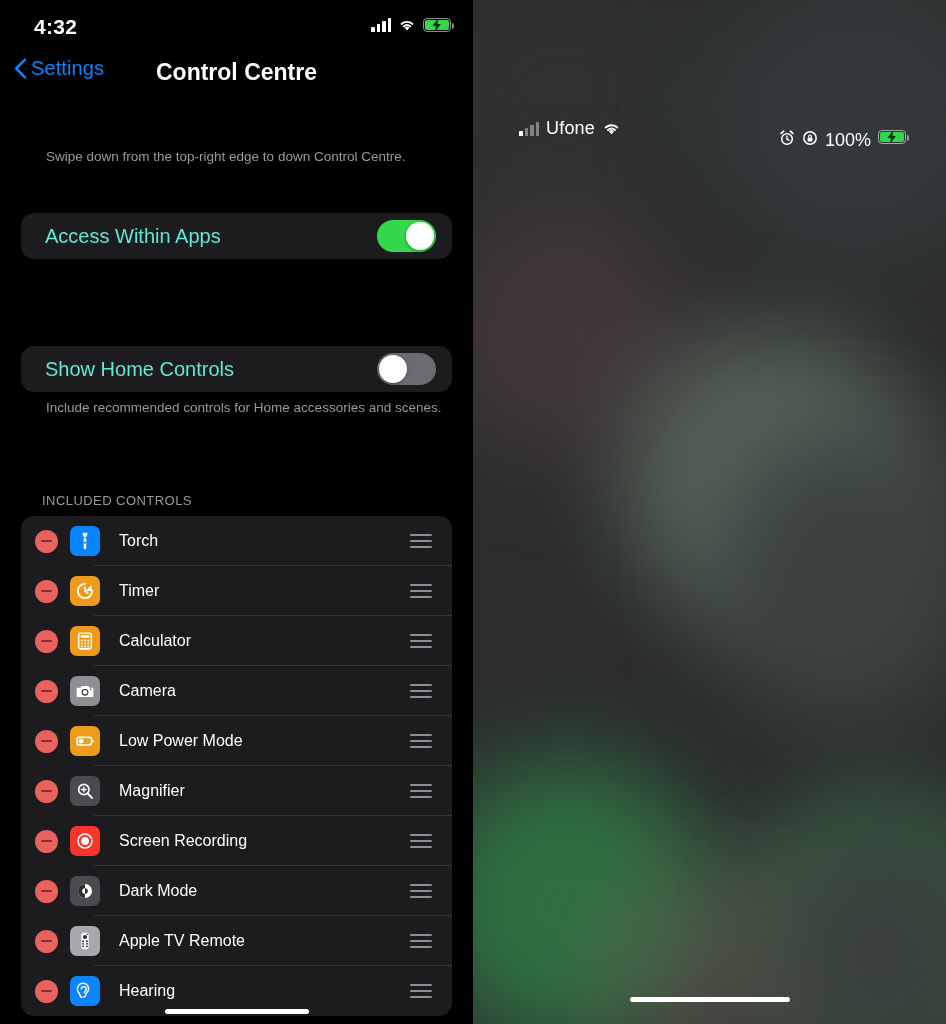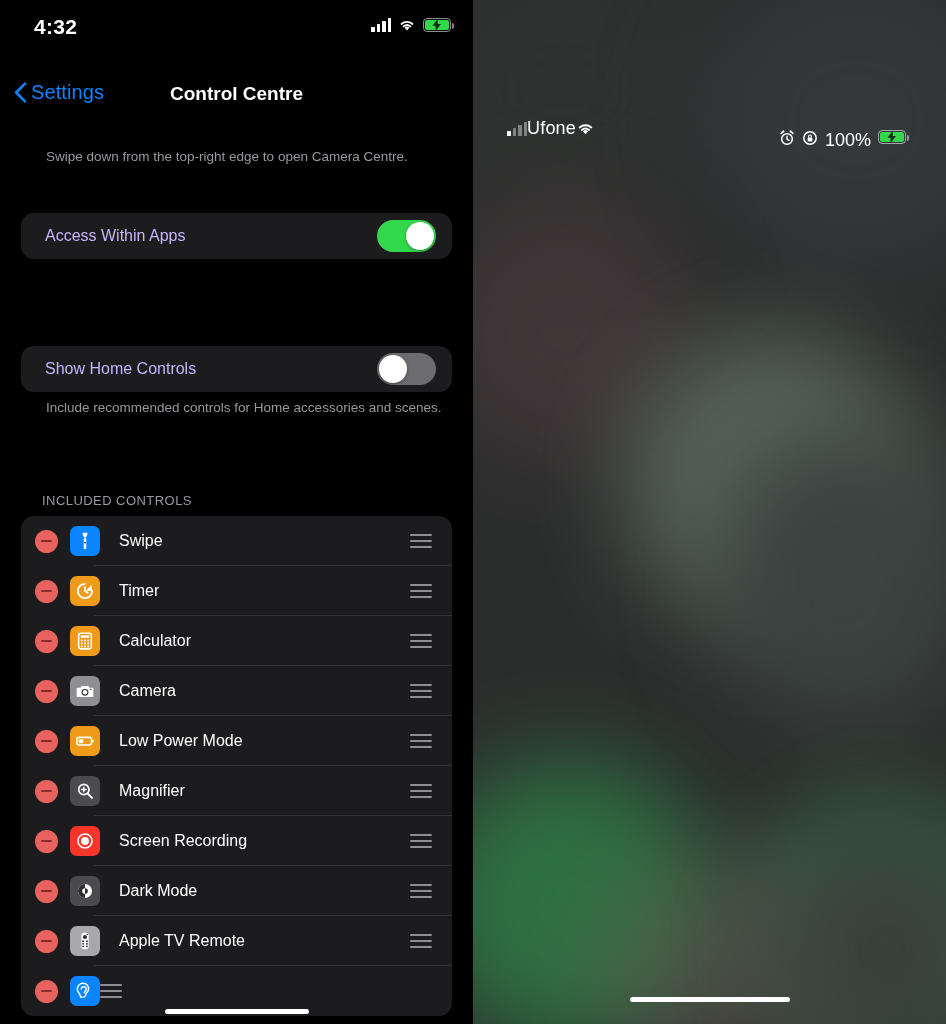--- a/index.html
+++ b/index.html
@@ -21,36 +21,36 @@
   .bars i:nth-child(3){height:11px}.bars i:nth-child(4){height:14px; background:#fff}
 
   .wifi-g { position:relative; width:18px; height:14px; }
   .batt { position:relative; width:28px; height:14px; border:1.6px solid rgba(255,255,255,.55);
           border-radius:4px; padding:1.3px; }
   .batt::after { content:""; position:absolute; right:-4px; top:4px; width:2.4px; height:6px;
           background:rgba(255,255,255,.5); border-radius:0 2px 2px 0; }
   .batt-fill { height:100%; background:#32D74B; border-radius:2px; }
   .bolt { position:absolute; left:50%; top:50%; transform:translate(-50%,-50%); width:11px; height:13px; }
 
-  .navbar { position:absolute; top:73px; left:0; width:473px; height:48px; }
+  .navbar { position:absolute; top:49px; left:0; width:473px; height:48px; }
   .nav-back { position:absolute; left:14px; top:8px; display:flex; align-items:center; gap:4px; cursor:pointer; }
   .chev { width:13px; height:21px; }
   .nav-back span { font-size:20px; color:#0A84FF; letter-spacing:.1px; }
   .nav-title { position:absolute; left:0; top:10px; width:473px; text-align:center;
-      font-size:19px; font-weight:bold; color:#fff; }
+      font-size:23px; font-weight:bold; color:#fff; }
 
   .note { position:absolute; left:46px; width:390px; font-size:13.5px; line-height:18px;
       color:#98989E; }
   .note.n0 { top:148px; }
   .note.n1 { top:267px; width:400px; }
   .note.n2 { top:399px; width:400px; }
 
   .card { position:absolute; left:21px; width:431px; background:#1C1C1E; border-radius:13px; }
   .row-toggle { height:46px; display:flex; align-items:center; padding:0 16px 0 24px; }
-  .row-toggle .lbl { flex:1; font-size:16px; color:#c4b5fd; }
+  .row-toggle .lbl { flex:1; font-size:20px; color:#5eead4; }
 
   .sw { width:59px; height:32px; border-radius:16px; position:relative; transition:none; cursor:pointer; flex:none; }
   .sw.on { background:#32D74B; }
   .sw.off { background:#6C6C70; }
   .sw .knob { position:absolute; top:2px; width:28px; height:28px; border-radius:50%; background:#fff;
       box-shadow:0 1px 3px rgba(0,0,0,.35); }
   .sw.on .knob { right:2px; } .sw.off .knob { left:2px; }
 
   .sec-hdr { position:absolute; left:42px; top:493px; font-size:13px; color:#98989E;
       letter-spacing:.45px; }
@@ -77,21 +77,21 @@
       width:144px; height:5px; border-radius:3px; background:#fff; }
   .home-ind.left { bottom:10px; }
 
   
   .cc { position:relative; width:473px; height:1024px; overflow:hidden;
         background:#2b2d2c; }
   .cc-bg { position:absolute; inset:0; }
   .blob { position:absolute; border-radius:50%; filter:blur(46px); }
 
   .cc-status { position:absolute; top:118px; left:0; width:473px; height:30px; }
-  .cc-left { position:absolute; left:34px; top:0; display:flex; align-items:center; }
+  .cc-left { position:absolute; left:46px; top:0; display:flex; align-items:center; gap:7px; }
   .cc-left .carrier { font-size:18px; color:#fff; font-weight:500; letter-spacing:.2px; }
   .cc-right { position:absolute; right:40px; top:12px; display:flex; align-items:flex-start; gap:7px; }
   .cc-right .pct { font-size:18px; color:#fff; font-weight:500; }
 
   .bars-dim i:nth-child(1){background:#fff}
   .bars-dim i:nth-child(2),.bars-dim i:nth-child(3),.bars-dim i:nth-child(4){background:rgba(255,255,255,.4)}
 
   .cc-home { position:absolute; bottom:22px; left:50%; transform:translateX(-50%);
       width:160px; height:5px; border-radius:3px; background:#fff; }
 </style>
@@ -128,21 +128,21 @@
     <div class="navbar">
       <div class="nav-back">
         <svg class="chev" viewBox="0 0 13 21">
           <path d="M11 1.6 2.2 10.5 11 19.4" stroke="#0A84FF" stroke-width="2.6" fill="none" stroke-linecap="round" stroke-linejoin="round"></path>
         </svg>
         <span>Settings</span>
       </div>
       <div class="nav-title">Control Centre</div>
     </div>
 
-    <div class="note n0">Swipe down from the top-right edge to open Camera Centre.</div>
+    <div class="note n0">Swipe down from the top-right edge to down Control Centre.</div>
 
     <div class="card" style="top:213px">
       <div class="row-toggle">
         <div class="lbl">Access Within Apps</div>
         <div class="sw on">
             <div class="knob"></div>
           </div>
       </div>
     </div>
 
@@ -161,21 +161,21 @@
     <div class="list-card" id="ctrl-list">
         <div class="lrow">
           <div class="minus"></div>
           <div class="tile" style="background:#0A84FF">
             <svg width="20" height="20" viewBox="0 0 24 24">
               <path d="M9.2 2h5.6v2.6l-1.3 2.1v1.1h-3v-1.1L9.2 4.6Z" fill="#fff"></path>
               <rect x="10.5" y="8.6" width="3" height="13.4" rx="1.3" fill="#fff"></rect>
               <circle cx="12" cy="14" r="1" fill="#2d2f2e"></circle>
             </svg>
           </div>
-          <div class="name">Swipe</div>
+          <div class="name">Torch</div>
           <div class="grip">
             <i></i>
             <i></i>
             <i></i>
           </div>
           <div class="sep"></div>
         </div>
         <div class="lrow">
           <div class="minus"></div>
           <div class="tile" style="background:#F09A1A">
@@ -332,20 +332,21 @@
           <div class="sep"></div>
         </div>
         <div class="lrow">
           <div class="minus"></div>
           <div class="tile" style="background:#0A84FF">
             <svg width="20" height="20" viewBox="0 0 24 24">
               <path d="M8.4 19.6c-1 0-1.9-.8-2.1-1.9-.4-2.2-1.3-3-2.2-4.2C3 12 2.7 10.6 2.8 9.1 3.1 5.4 6.2 2.6 10 2.8c3.6.2 6.4 3.2 6.3 6.8-.1 2.7-1.7 3.6-2.6 4.8-.6.8-.7 1.6-.8 2.4-.2 1.4-1.3 2.4-2.6 2.4" stroke="#fff" stroke-width="1.8" fill="none" stroke-linecap="round"></path>
               <path d="M7.6 9.6a2.9 2.9 0 0 1 5.8.2c0 2-2.2 2.2-2.2 4.2" stroke="#fff" stroke-width="1.7" fill="none" stroke-linecap="round"></path>
             </svg>
           </div>
+          <div class="name">Hearing</div>
           <div class="grip">
             <i></i>
             <i></i>
             <i></i>
           </div>
         </div>
       </div>
 
     <div class="home-ind left"></div>
   </div>

